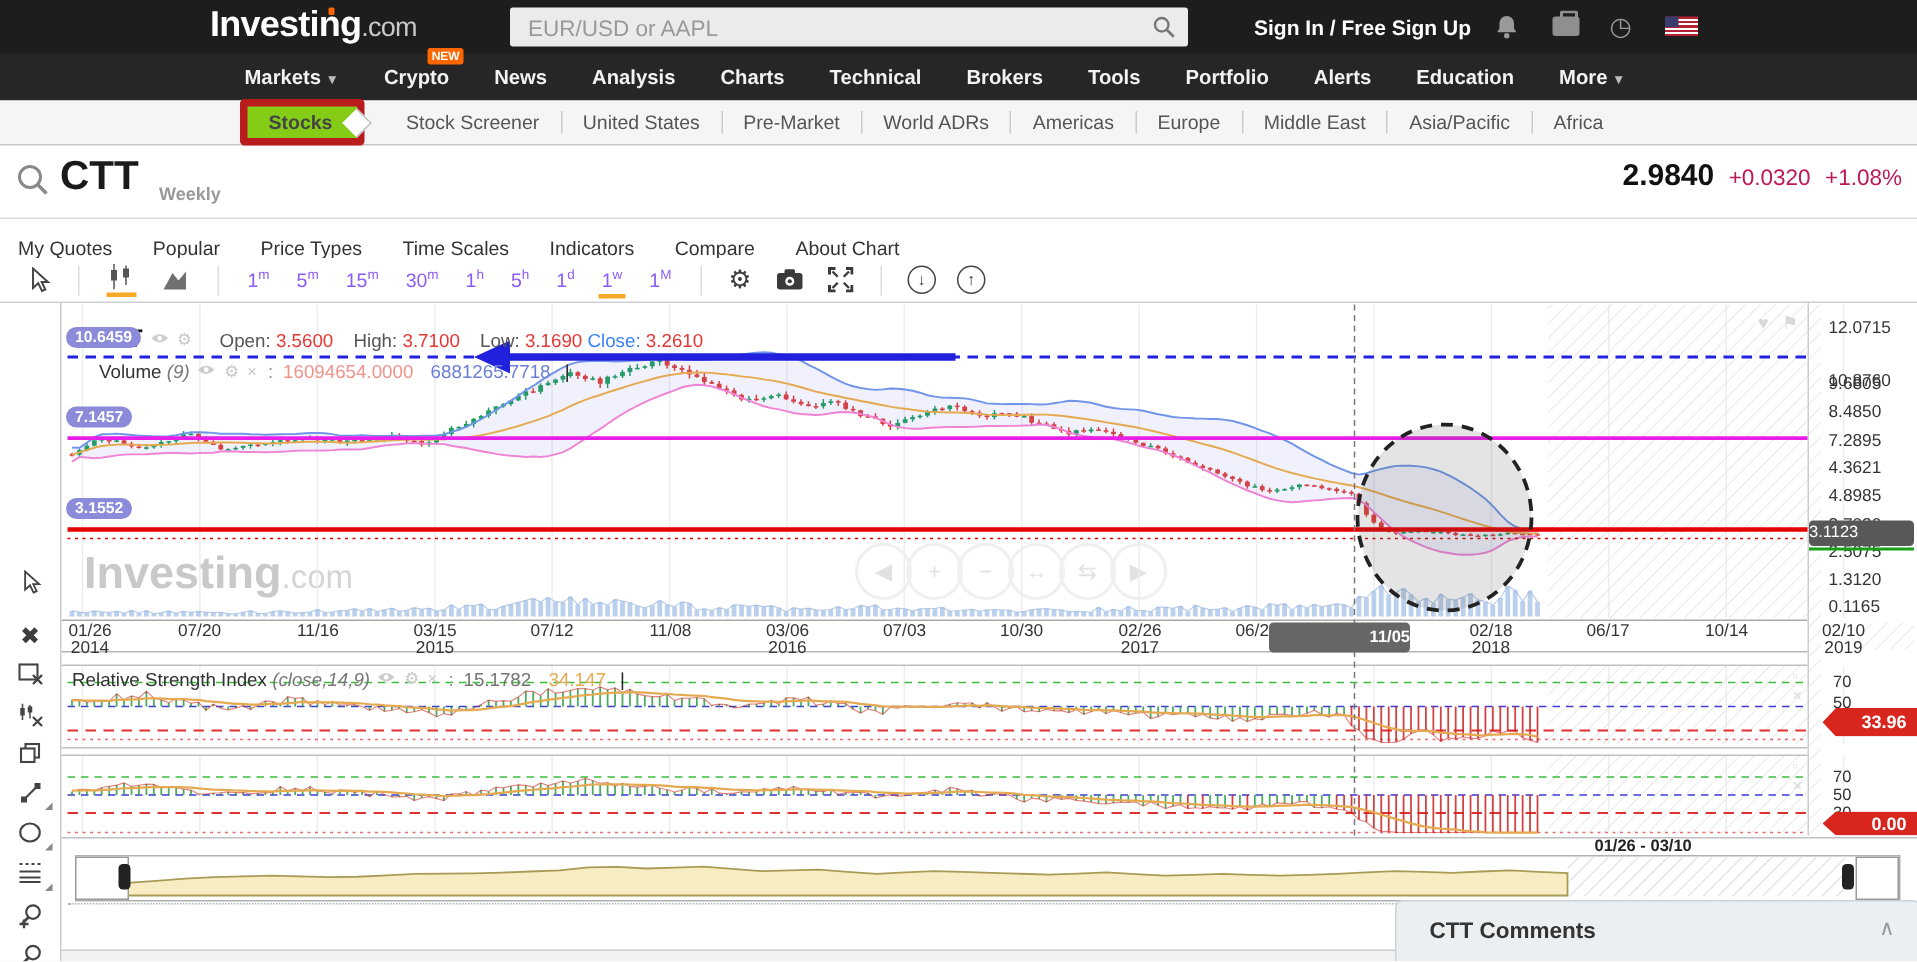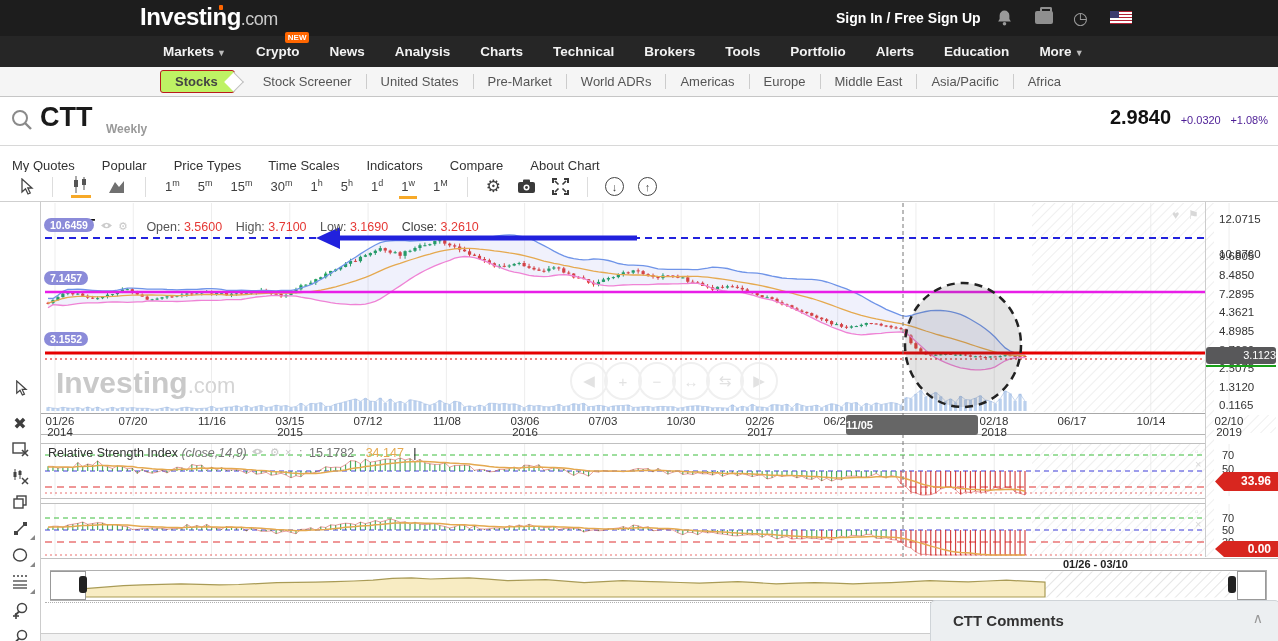--- a/index.html
+++ b/index.html
@@ -18,41 +18,41 @@
   .sicon{right:8px;top:5px;position:absolute}
   .signin{left:836px;top:10px;color:#fff;font-weight:bold;font-size:14px}
   .hico{top:9px;color:#9a9a9a}
   .hdr2{left:0;top:36px;width:1278px;height:31px;background:#262626;display:flex;align-items:center;padding-left:163px;box-sizing:border-box}
   .hdr2 .ni{color:#f2f2f2;font-weight:bold;font-size:13.5px;margin-right:30px;position:relative;white-space:nowrap}
   .chev{color:#bbb;font-size:9px;margin-left:3px}
   .newb{position:absolute;top:-12px;right:-10px;background:#f60;color:#fff;font-size:8px;font-weight:bold;
         padding:1px 3px;border-radius:2px}
   .subnav{left:0;top:67px;width:1278px;height:30px;background:#f5f5f5;border-bottom:1px solid #c6c6c6;
           display:flex;align-items:center;padding-left:160px;box-sizing:border-box}
-  .pill{background:#bef264;border:1px solid #b91c1c;border-radius:3px;font-weight:bold;color:#444;
+  .pill{background:#84cc16;border:5px solid #b91c1c;border-radius:3px;font-weight:bold;color:#444;
         padding:3px 16px 3px 14px;position:relative;margin-right:14px}
   .pill-arr{position:absolute;right:-7px;top:4px;width:13px;height:13px;border-top:1px solid #bfbfbf;
             border-right:1px solid #bfbfbf;transform:rotate(45deg);background:#fff}
   .sni{color:#555;padding:0 14px;border-left:1px solid #ccc;white-space:nowrap}
   .sni.first{border-left:none}
   
   .qtitle{left:40px;top:102px;font-size:27px;font-weight:bold;color:#1a1a1a}
   .qmode{left:106px;top:122px;font-size:12px;font-weight:bold;color:#999}
   .qprice{right:10px;top:106px;text-align:right;white-space:nowrap}
   .qprice .p{font-size:20px;font-weight:bold;color:#111}
-  .qprice .c{font-size:11px;color:#4c1d95;margin-left:6px}
+  .qprice .c{font-size:15px;color:#be185d;margin-left:6px}
   
   .cmenu{left:0;top:145px;width:1278px;height:40px;background:#fff;border-top:1px solid #d8d8d8;
          border-bottom:1px solid #c4c4c4;display:flex;align-items:center;padding-left:12px;box-sizing:border-box}
   .cmenu .mi{margin-right:27px;color:#333;white-space:nowrap}
   
   .tbar{left:0;top:172px;width:1278px;height:30px;background:#fff;border-bottom:1px solid #cfcfcf;
         display:flex;align-items:center;padding-left:10px;box-sizing:border-box}
   .sep{width:1px;height:20px;background:#ddd;margin:0 10px}
-  .tfi{color:#404040;font-size:13px;margin:14px 7px;padding:4px 2px 5px;white-space:nowrap}
+  .tfi{color:#8b5cf6;font-size:13px;margin:14px 7px;padding:4px 2px 5px;white-space:nowrap}
   .tfi sup{font-size:9px}
   .activetf{border-bottom:3px solid #f7a928;padding-bottom:2px}
   .tico{margin:0 8px;display:inline-flex;align-items:center}
   .circ{width:17px;height:17px;border:1.5px solid #444;border-radius:50%;display:inline-flex;
         align-items:center;justify-content:center;font-size:11px;color:#444;margin:0 7px}
   
   .sidebar{left:0;top:202px;width:40px;height:439px;background:#fff;border-right:1px solid #ccc;z-index:5}
   .sbi{position:absolute;left:0;width:40px;text-align:center;color:#3d3d3d;font-size:15px}
   .pane{background:#fff;z-index:0}
   .mainpane{left:40px;top:202px;width:1165px;height:211px;border-bottom:1px solid #a8a8a8}
@@ -63,24 +63,24 @@
   .yl{position:absolute;left:1219px;font-size:11.5px;color:#333;z-index:4;line-height:12px}
   .xl{position:absolute;top:416px;font-size:11.5px;color:#333;z-index:4;text-align:center;transform:translateX(-50%);line-height:11px}
   .pbadge{position:absolute;left:44px;background:#8b8bd9;color:#fff;font-size:10.5px;font-weight:bold;
           padding:1px 6px;border-radius:8px;z-index:6}
   .lgd{position:absolute;white-space:nowrap;z-index:6;font-size:12.5px;color:#333}
   .lgd .prm{font-style:italic;color:#777}
   .lgd .ic{color:#c8c8c8;font-size:11px;margin:0 1px;vertical-align:1px}
   .lgd .sepc{color:#999;margin:0 3px}
   .caret{color:#222;margin-left:6px}
   .tooltipy{left:1206px;top:347px;width:70px;height:17px;background:#58585a;border-radius:3px;color:#fff;
-            font-size:11px;line-height:17px;text-align:right;z-index:7}
+            font-size:11px;line-height:17px;text-align:left;z-index:7}
   .greenmark{left:1206px;top:365px;width:70px;height:2px;background:#18a018;z-index:7}
-  .tooltipx{left:846px;top:415px;width:132px;height:20px;background:#666;border-radius:3px;color:#fff;
-            font-size:11px;font-weight:bold;line-height:20px;text-align:left;z-index:7}
+  .tooltipx{left:846px;top:415px;width:94px;height:20px;background:#666;border-radius:3px;color:#fff;
+            font-size:11px;font-weight:bold;line-height:20px;text-align:right;z-index:7}
   .redbadge{position:absolute;left:1215px;width:63px;background:#d8261f;color:#fff;font-weight:bold;font-size:12px;
             text-align:right;padding-right:7px;box-sizing:border-box;z-index:7;
             clip-path:polygon(0 50%,9px 0,100% 0,100% 100%,9px 100%)}
   .il{position:absolute;left:1222px;font-size:11px;color:#333;z-index:4;line-height:12px}
   .wmark{left:56px;top:366px;z-index:2;color:#c9c9c9;font-size:30px;font-weight:bold}
   .wmark .suf{font-size:22px;font-weight:normal;color:#d4d4d4}
   .ccirc{position:absolute;top:362px;width:34px;height:34px;border:2px solid #f0f0f0;border-radius:50%;
          color:#e2e2e2;font-size:15px;display:flex;align-items:center;justify-content:center;z-index:2}
   .faint{color:#d8d8d8;z-index:4;font-size:12px}
   .navbox{left:50px;top:570px;width:1215px;height:29px;border:1px solid #b0b0b0;z-index:2;background:#fff}
@@ -99,20 +99,29 @@
   .subm{position:absolute;width:0;height:0;border-left:5px solid transparent;border-bottom:5px solid #888}
 </style>
 </head>
 <body>
 
 <div class="page">
 
   <div class="ab hdr1">
     <div class="ab logo"><span>Investing</span><span class="suf">.com</span></div>
     <div class="ab logo-dot"></div>
+    <div class="ab search">
+      <input placeholder="EUR/USD or AAPL" style="">
+      <span class="sicon">
+        <svg width="16" height="16" viewBox="0 0 16 16">
+            <circle cx="6.5" cy="6.5" r="4.5" fill="none" stroke="#777" stroke-width="1.6"></circle>
+            <line x1="10" y1="10" x2="14.5" y2="14.5" stroke="#777" stroke-width="1.8"></line>
+          </svg>
+      </span>
+    </div>
     <div class="ab signin">Sign In / Free Sign Up</div>
     <div class="ab hico" style="left:996px">
       <svg width="17" height="18" viewBox="0 0 16 17">
           <path d="M8 1.5a4.6 4.6 0 0 0-4.6 4.6v3.4L2 11.8h12l-1.4-2.3V6.1A4.6 4.6 0 0 0 8 1.5z" fill="#9a9a9a"></path>
           <circle cx="8" cy="14" r="1.7" fill="#9a9a9a"></circle>
         </svg>
     </div>
     <div class="ab hico" style="left:1035px;top:11px">
       <div style="width:18px;height:13px;background:#8f8f8f;border-radius:2px;position:relative">
           <div style="position:absolute;left:5px;top:-4px;width:8px;height:4px;border:2px solid #8f8f8f;border-bottom:none;border-radius:2px 2px 0 0"></div>
@@ -1409,22 +1418,36 @@
           <path d="M1 4.5 Q6.5 -1 12 4.5 Q6.5 10 1 4.5Z" fill="#ccc"></path>
           <circle cx="6.5" cy="4.5" r="1.6" fill="#fff"></circle>
         </svg></span>
     <span class="ic">⚙</span>
     <span style="margin-left:14px;color:#555">Open:</span>
     <span style="color:#e53935">3.5600</span>
     <span style="margin-left:10px;color:#555">High:</span>
     <span style="color:#e53935">3.7100</span>
     <span style="margin-left:10px;color:#555">Low:</span>
     <span style="color:#e53935">3.1690</span>
-    <span style="margin-left:10px;color:#404040">Close:</span>
+    <span style="color:#3b82f6">Close:</span>
     <span style="color:#e53935">3.2610</span>
+  </div>
+  <div class="lgd" style="left:66px;top:241px">
+    <span>Volume</span>
+    <span class="prm">(9)</span>
+    <span class="ic"><svg width="13" height="9" viewBox="0 0 13 9">
+          <path d="M1 4.5 Q6.5 -1 12 4.5 Q6.5 10 1 4.5Z" fill="#ccc"></path>
+          <circle cx="6.5" cy="4.5" r="1.6" fill="#fff"></circle>
+        </svg></span>
+    <span class="ic">⚙</span>
+    <span class="ic">×</span>
+    <span class="sepc">:</span>
+    <span style="color:#f0948e">16094654.0000</span>
+    <span style="color:#6b7fd7;margin-left:8px">6881265.7718</span>
+    <span class="caret">|</span>
   </div>
 
   <div class="pbadge" style="top:218px">10.6459</div>
   <div class="pbadge" style="top:271px">7.1457</div>
   <div class="pbadge" style="top:332px">3.1552</div>
 
   <div class="yl" style="top:213px">12.0715</div>
   <div class="yl" style="top:248px">10.8760</div>
   <div class="yl" style="top:250px">9.6805</div>
   <div class="yl" style="top:269px">8.4850</div>

